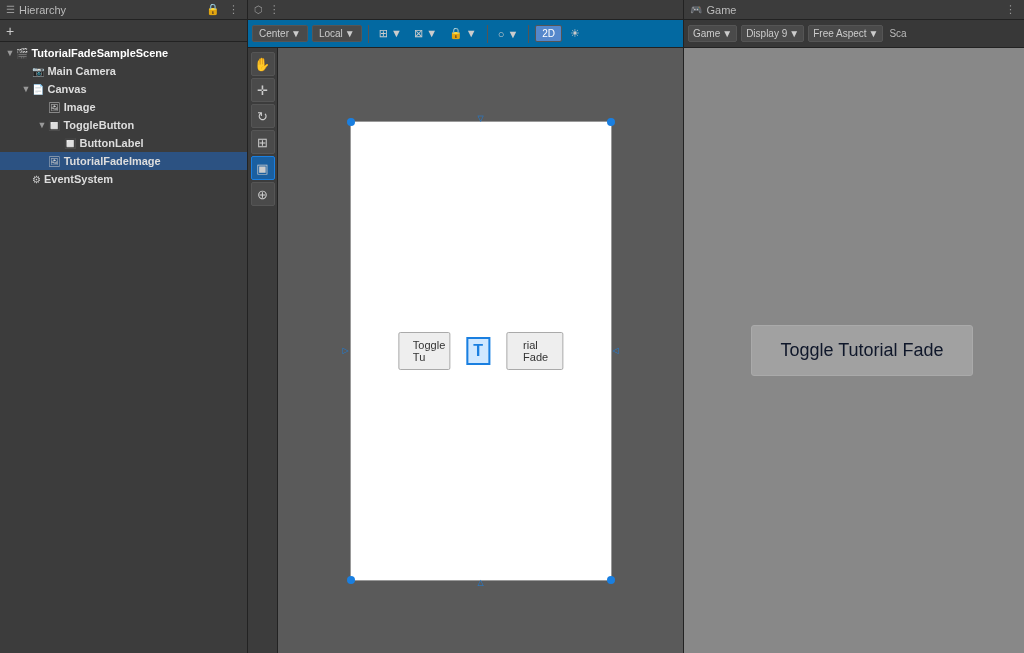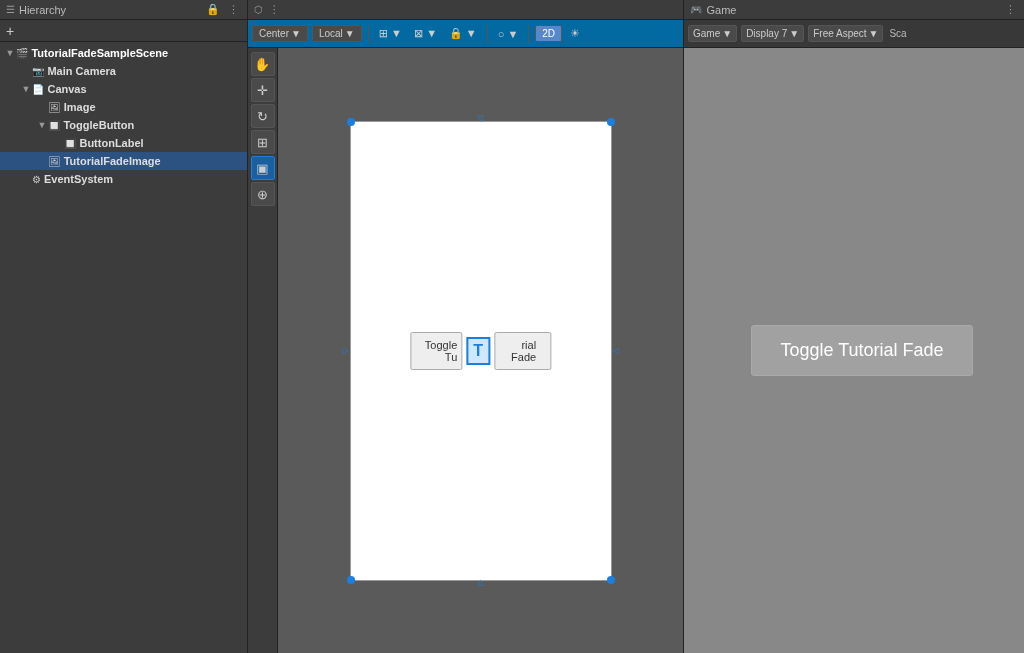--- a/index.html
+++ b/index.html
@@ -232,22 +232,21 @@
     .mid-handle.mr { right: -10px; top: 50%; transform: translateY(-50%); }
 
     
     .scene-toggle-btn {
       position: absolute;
       top: 50%;
       left: 50%;
       transform: translate(-50%, -50%);
       display: flex;
       align-items: center;
-      gap: 4px;
-      text-align: right;
+      gap: 16px;
     }
     .toggle-btn-rect {
       border: 1px solid #aaa;
       background: rgba(200,200,200,0.3);
       padding: 6px 14px;
       font-size: 11px;
       color: #333;
       border-radius: 2px;
     }
     .text-icon-selected {
@@ -322,21 +321,21 @@
       background: #888;
       display: flex;
       align-items: center;
       justify-content: center;
     }
     .game-toggle-btn {
       border: 1px solid #aaa;
       background: rgba(200,200,200,0.4);
       padding: 14px 28px;
       font-size: 18px;
-      color: #ffffff;
+      color: #0f172a;
       border-radius: 3px;
       cursor: pointer;
       margin-left: 16px;
     }
 
     
     ::-webkit-scrollbar { width: 6px; }
     ::-webkit-scrollbar-track { background: #2a2a2a; }
     ::-webkit-scrollbar-thumb { background: #555; border-radius: 3px; }
   </style>
@@ -481,21 +480,21 @@
         <button class="panel-header-btn">⋮</button>
       </div>
     </div>
 
     <div class="game-toolbar">
       <button class="game-dropdown">
         <span>Game</span>
         <span>▼</span>
       </button>
       <button class="game-dropdown">
-        <span>Display 7</span>
+        <span>Display 9</span>
         <span>▼</span>
       </button>
       <button class="game-dropdown">
         <span>Free Aspect</span>
         <span>▼</span>
       </button>
       <span style="font-size:10px;color:#bbb;margin-left:2px;">Sca</span>
     </div>
 
     <div class="game-viewport">

